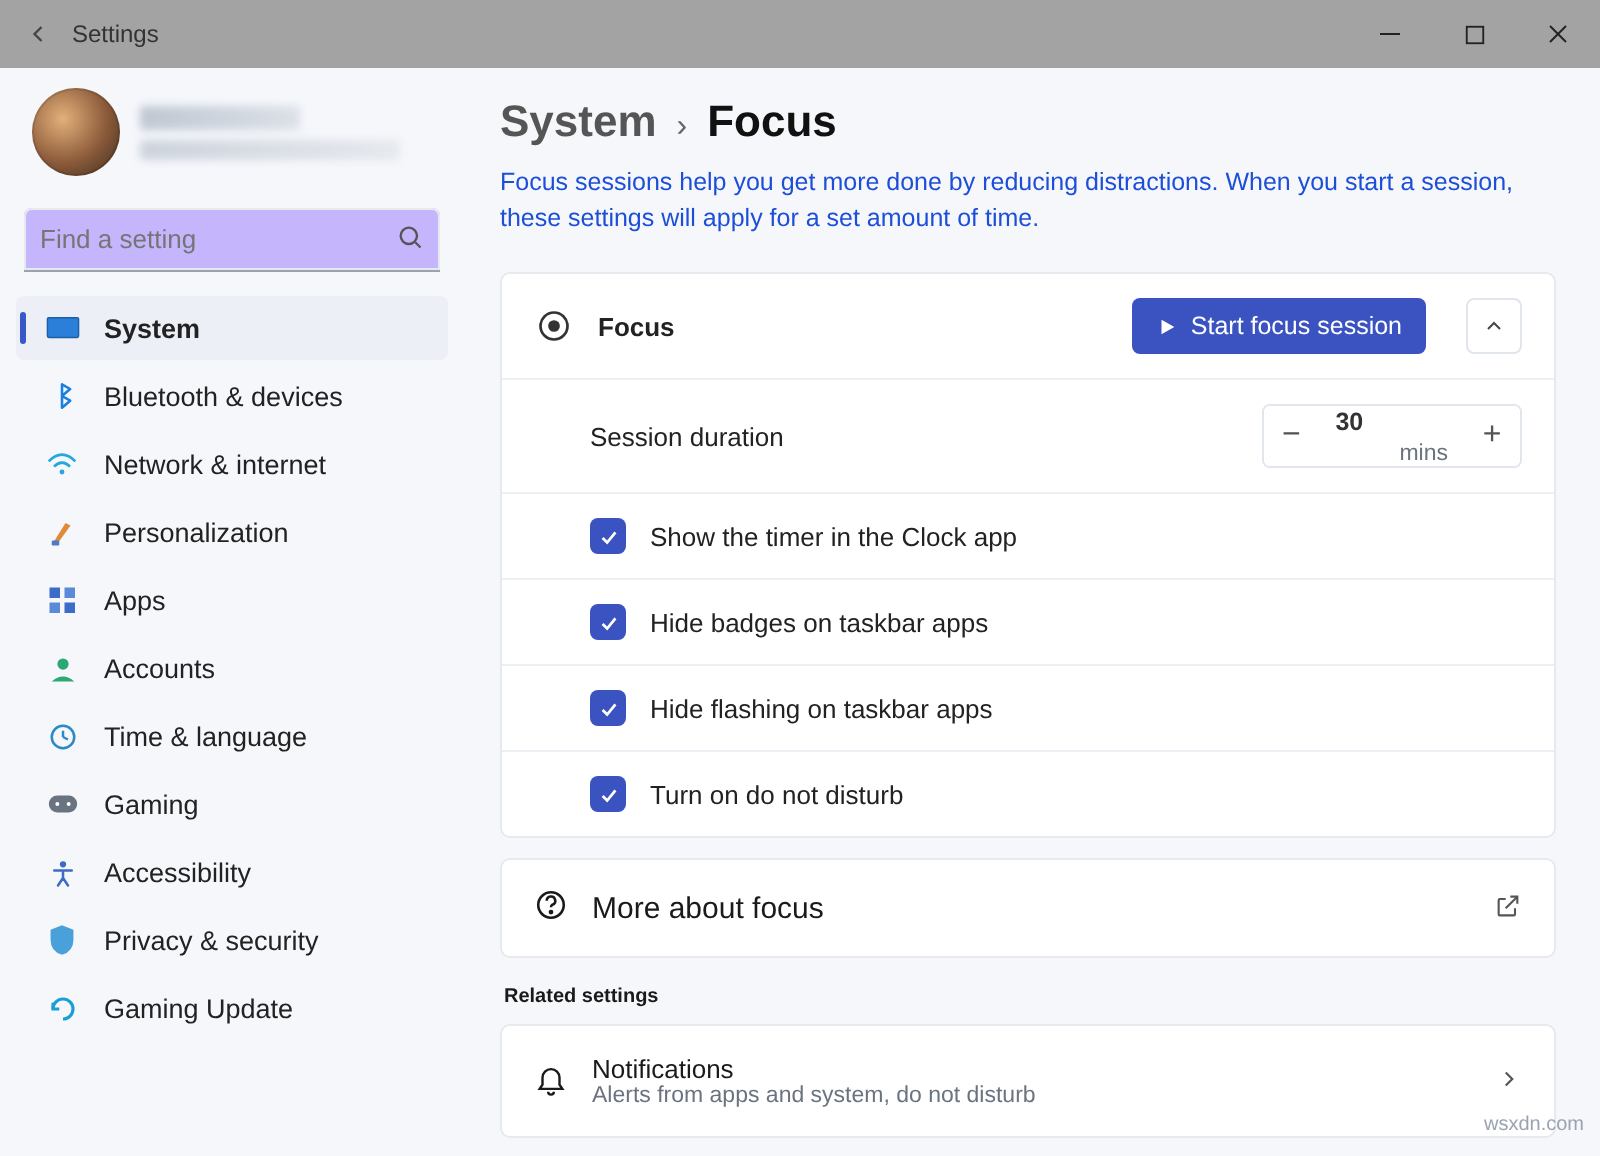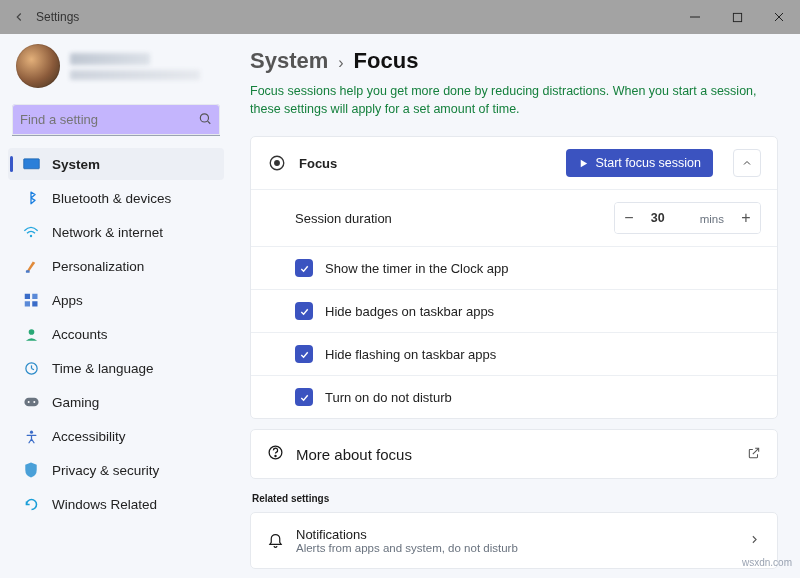--- a/index.html
+++ b/index.html
@@ -147,21 +147,21 @@
   font-size: 16px;
   color: #666;
 }
 .breadcrumb .current {
   font-size: 22px;
   font-weight: 700;
   color: #111;
 }
 .description {
   font-size: 12.5px;
-  color: #15803d;
+  color: #1d4ed8;
   margin-bottom: 18px;
   line-height: 1.45;
 }
 
 .card {
   background: #fff;
   border: 1px solid #e6e9ee;
   border-radius: 5px;
   margin-bottom: 10px;
 }
@@ -212,21 +212,21 @@
   background: #fff;
   border: none;
   color: #555;
   font-size: 16px;
   cursor: pointer;
 }
 .stepper .val {
   padding: 0 8px;
   font-size: 12.5px;
   color: #333;
-  display:flex; align-items:flex-end; gap:3px;
+  display:flex; align-items:flex-start; gap:3px;flex-direction:column;
 }
 .stepper .val .num { font-weight:600; }
 .stepper .val .unit { color:#6a737f; font-size:11.5px;margin-left:32px; }
 
 .chk {
   width: 18px; height: 18px;
   border-radius: 4px;
   background: #3b53c0;
   display: flex; align-items: center; justify-content: center;
   flex-shrink: 0;
@@ -402,21 +402,21 @@
           </span>
         <span>Privacy &amp; security</span>
       </li>
       <li>
         <span class="ico">
             <svg width="15" height="15" viewBox="0 0 24 24">
               <path d="M4 12 A8 8 0 1 1 12 20" fill="none" stroke="#1a9ed8" stroke-width="2.5"></path>
               <polyline points="4 7 4 12 9 12" fill="none" stroke="#1a9ed8" stroke-width="2.5"></polyline>
             </svg>
           </span>
-        <span>Windows Related</span>
+        <span>Gaming Update</span>
       </li>
     </ul>
   </aside>
 
   <main class="main">
     <div class="breadcrumb">
       <span class="parent">System</span>
       <span class="chev">›</span>
       <span class="current">Focus</span>
     </div>

